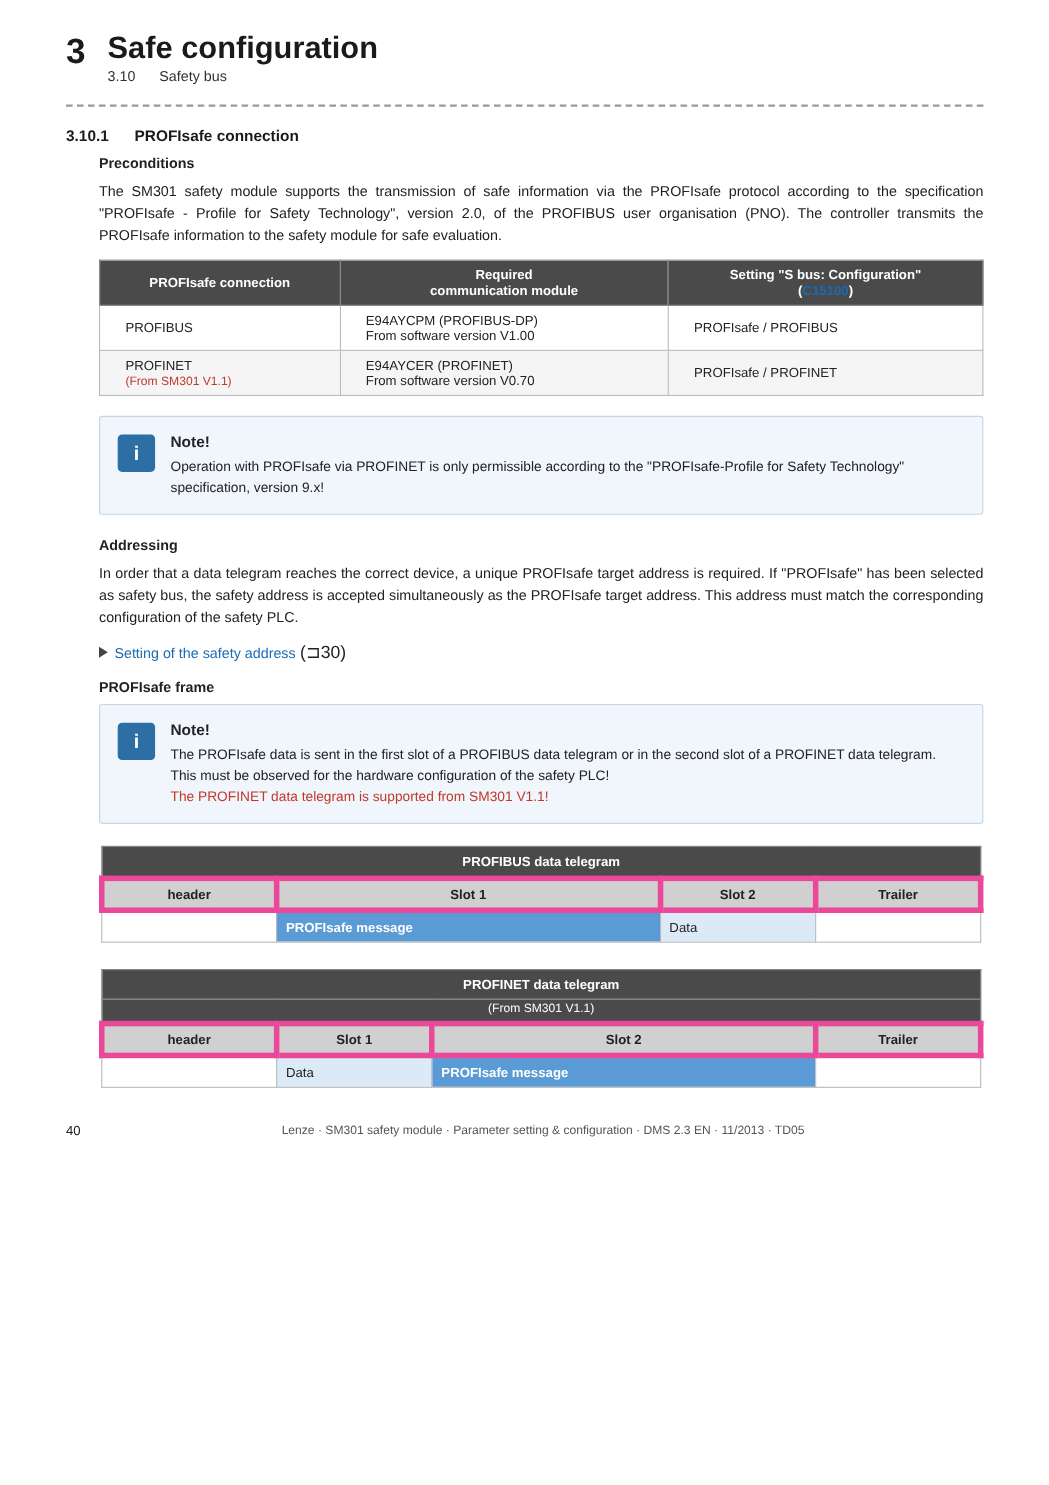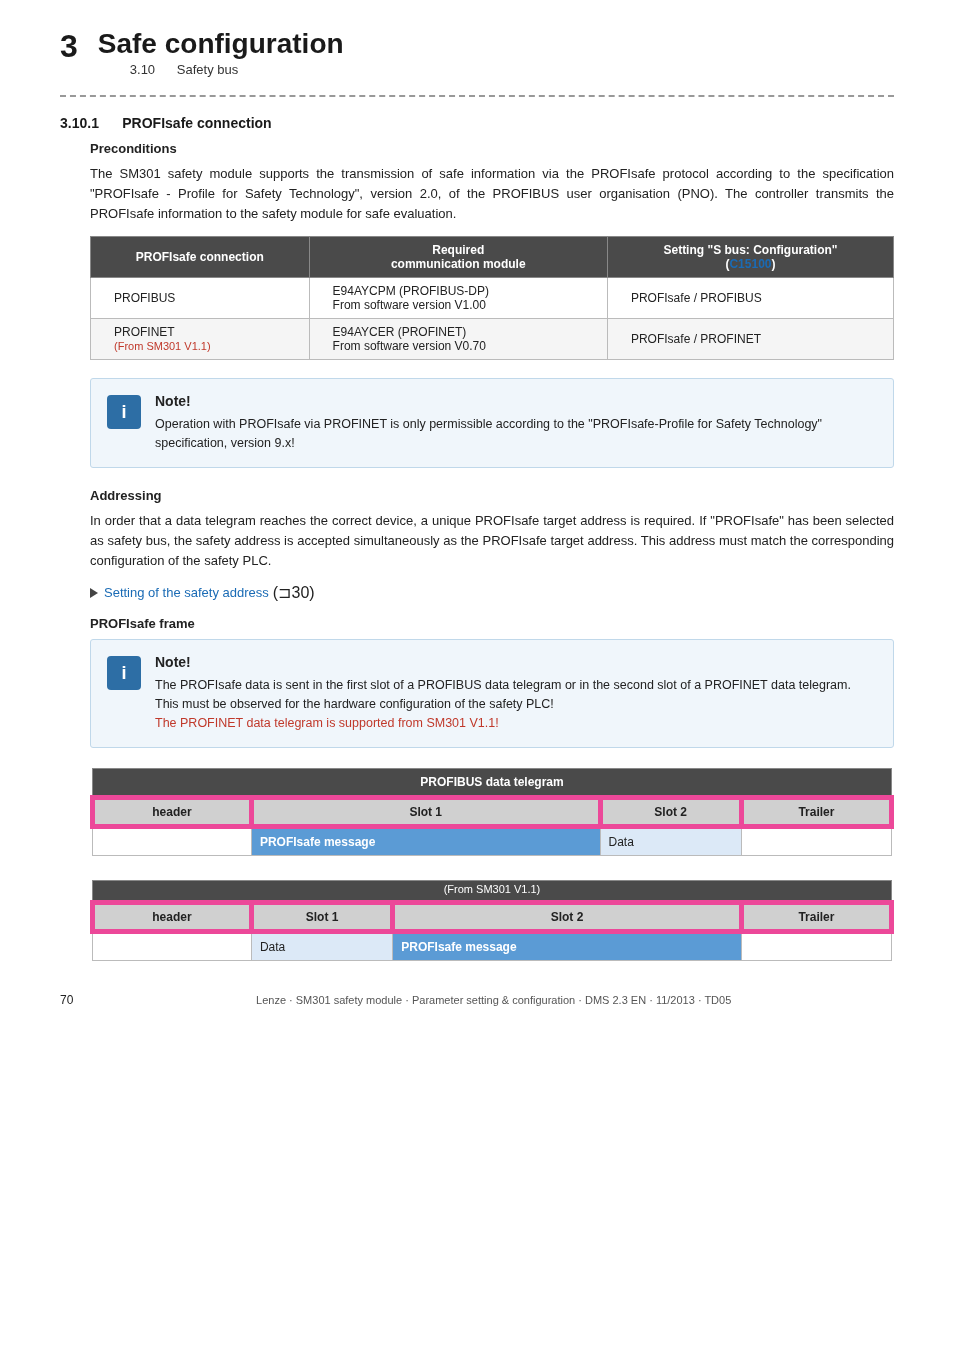--- a/index.html
+++ b/index.html
@@ -38,21 +38,20 @@
     .chapter-title {
       font-size: 28px;
       font-weight: bold;
       color: #1a1a1a;
       line-height: 1;
     }
     .chapter-subtitle {
       font-size: 13px;
       color: #333;
       margin-top: 4px;
-      margin-left: 32px;
     }
     .chapter-subtitle-label {
       font-weight: normal;
     }
 
     
     .dashed-sep {
       border: none;
       border-top: 2px dashed #999;
       margin: 18px 0 18px 0;
@@ -360,20 +359,23 @@
           <td class="cell-blue">PROFIsafe message</td>
           <td class="cell-light">Data</td>
           <td class="cell-empty"></td>
         </tr>
       </tbody>
     </table>
 
     <table class="telegram-table">
       <thead>
         <tr>
+          <th class="header-main" colspan="4">PROFINET data telegram</th>
+        </tr>
+        <tr>
           <th class="header-main-sub" colspan="4">(From SM301 V1.1)</th>
         </tr>
         <tr>
           <th class="col-header">header</th>
           <th class="col-header">Slot 1</th>
           <th class="col-header">Slot 2</th>
           <th class="col-header">Trailer</th>
         </tr>
       </thead>
       <tbody>
@@ -382,17 +384,17 @@
           <td class="cell-light">Data</td>
           <td class="cell-blue">PROFIsafe message</td>
           <td class="cell-empty"></td>
         </tr>
       </tbody>
     </table>
 
   </div>
 
   <div class="page-footer">
-    <span class="footer-page-num">70</span>
+    <span class="footer-page-num">40</span>
     <span class="footer-text">Lenze · SM301 safety module · Parameter setting &amp; configuration · DMS 2.3 EN · 11/2013 · TD05</span>
   </div>
 
 </div>
 
 </body></html>

